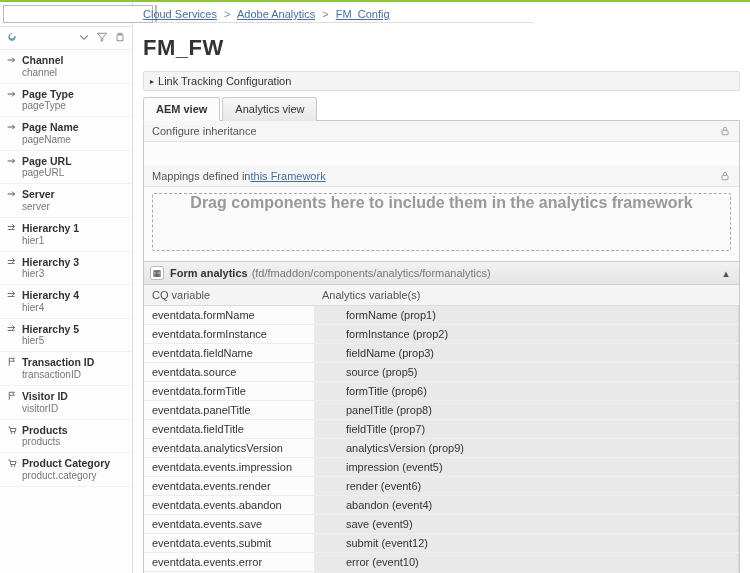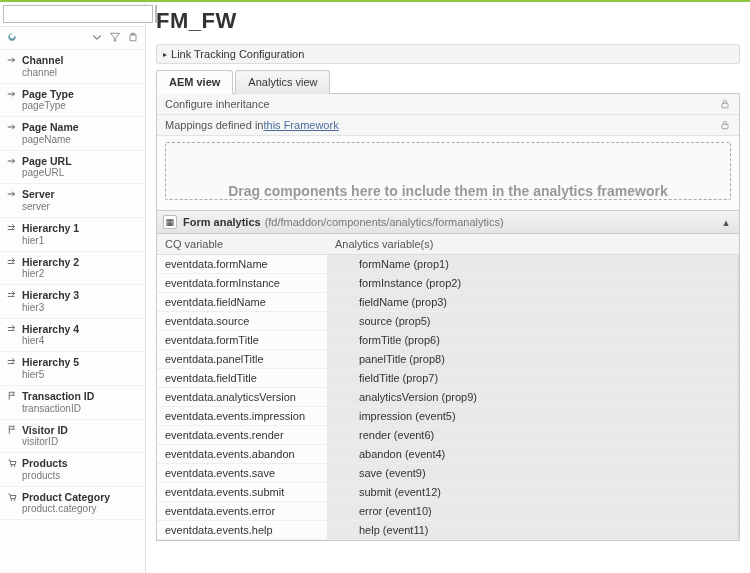--- a/index.html
+++ b/index.html
@@ -1,19 +1,19 @@
 <!DOCTYPE html>
 <html><head>
 <meta charset="utf-8">
 <style>
   * { box-sizing: border-box; margin: 0; padding: 0; }
   body { font-family: Arial, Helvetica, sans-serif; font-size: 11px; color: #333; background: #fff; width: 750px; height: 573px; overflow: hidden; }
   .topbar { height: 2px; background: #8cc63f; }
   .layout { display: flex; height: 571px; }
-  .sidebar { width: 146px; border-right: 1px solid #e0e0e0; display: flex; flex-direction: column; background: #fdfdfd; }
+  .sidebar { width: 133px; border-right: 1px solid #e0e0e0; display: flex; flex-direction: column; background: #fdfdfd; }
   .search-row { display: flex; padding: 3px; border-bottom: 1px solid #e6e6e6; }
   .search-row input { flex: 1; height: 18px; border: 1px solid #bbb; padding: 0 3px; font-size: 11px; }
   .search-btn { width: 18px; height: 18px; border: 1px solid #bbb; background: linear-gradient(#f8f8f8,#e8e8e8); margin-left: 2px; display:flex; align-items:center; justify-content:center; font-size:10px; color:#666; }
   .iconbar { display: flex; justify-content: flex-end; gap: 6px; padding: 4px 6px; border-bottom: 1px solid #eee; color:#5a7; }
   .iconbar span:first-child { margin-right:auto; color:#69a; }
   .iconbar svg { width:12px; height:12px; }
   .varlist { flex:1; overflow-y: auto; }
   .varlist::-webkit-scrollbar { width: 0; }
   .var-item { display:flex; align-items:flex-start; padding: 4px 6px 4px 4px; border-bottom: 1px solid #f2f2f2; }
   .var-icon { width: 18px; flex-shrink:0; display:flex; justify-content:center; padding-top:1px; }
@@ -28,24 +28,24 @@
   .crumb-line { border-bottom:1px solid #ddd; margin: 2px 10px 0 10px; width: 380px; }
   h1 { font-size: 22px; font-weight: bold; padding: 6px 10px 10px 10px; letter-spacing: .5px; }
   .collapse-hdr { display:flex; align-items:center; gap:4px; margin: 0 10px; font-size:11px; background:#f4f4f4; border:1px solid #ddd; padding:3px 6px; border-radius:2px; }
   .collapse-hdr .tri { font-size:8px; }
   .tabs { display:flex; margin: 6px 10px 0 10px; position:relative; }
   .tab { padding: 5px 12px; border:1px solid #c9c9c9; background: linear-gradient(#f7f7f7,#e8e8e8); font-size:11px; border-bottom:none; border-top-left-radius:3px; border-top-right-radius:3px; margin-right:2px;}
   .tab.active { background:#fcfcfc; font-weight:bold; border-bottom:1px solid #fcfcfc; position:relative; z-index:2;}
   .tabpanel { margin: 0 10px; border:1px solid #c9c9c9; background:#fcfcfc; margin-top:-1px; padding: 0; }
   .cfg-row { display:flex; align-items:center; padding:4px 8px; border-bottom:1px solid #e3e3e3; font-size:11px; color:#555; background:#f6f6f6;}
   .cfg-row svg { margin-left:auto; width:12px; height:12px; }
-  .mapping-row { display:flex; align-items:flex-start; padding:4px 8px; border-bottom:1px solid #e3e3e3; font-size:11px; color:#555; background:#f6f6f6;}
+  .mapping-row { display:flex; align-items:flex-start; padding:4px 8px; border-bottom:1px solid #e3e3e3; font-size:11px; color:#555; background:#f6f6f6;margin-top:24px;}
   .mapping-row a { color:#4a6e9c; text-decoration: underline; }
   .mapping-row svg { margin-left:auto; width:12px; height:12px; }
-  .dropzone { margin:6px 8px 10px 8px; border:1px dashed #aaa; height:58px; display:flex; align-items:flex-end; justify-content:center; color:#999; font-weight:bold; font-size:14px; background:#fafafa; border-radius:2px;}
+  .dropzone { margin:6px 8px 10px 8px; border:1px dashed #aaa; height:58px; display:flex; align-items:flex-start; justify-content:center; color:#999; font-weight:bold; font-size:16px; background:#fafafa; border-radius:2px;}
   .panel-hdr { display:flex; align-items:center; padding:4px 6px; background: linear-gradient(#f2f2f2,#e4e4e4); border:1px solid #ccc; border-left:none; border-right:none; font-size:11px; }
   .panel-hdr .pi { width:14px; height:14px; border:1px solid #bbb; border-radius:2px; margin-right:6px; display:flex; align-items:center; justify-content:center; font-size:9px; background:#fff;}
   .panel-hdr .title { font-weight:bold; }
   .panel-hdr .path { color:#777; margin-left:4px; }
   .panel-hdr .spacer { flex:1;}
   .panel-hdr .caret { width:14px; text-align:center; color:#555; }
   .grid { width:100%; border-collapse: collapse; font-size:11px; }
   .grid th { text-align:left; padding:4px 8px; background:#f4f4f4; border-bottom:1px solid #ddd; font-weight:normal; color:#555;}
   .grid td { padding:0; border-bottom:1px solid #eee;margin-left:8px; }
   .grid td .cell { padding:3px 8px; }
@@ -155,31 +155,20 @@
             <span class="var-name">hier1</span>
           </span>
         </div>
         <div class="var-item">
           <span class="var-icon">
             <svg viewBox="0 0 16 12">
               <path d="M1 4h9M7 1l3 3-3 3M1 8h9" fill="none" stroke="#555" stroke-width="1.1"></path>
             </svg>
           </span>
           <span class="var-txt">
-            <span class="var-label">Hierarchy 2</span>
-            <span class="var-name">hier2</span>
-          </span>
-        </div>
-        <div class="var-item">
-          <span class="var-icon">
-            <svg viewBox="0 0 16 12">
-              <path d="M1 4h9M7 1l3 3-3 3M1 8h9" fill="none" stroke="#555" stroke-width="1.1"></path>
-            </svg>
-          </span>
-          <span class="var-txt">
             <span class="var-label">Hierarchy 3</span>
             <span class="var-name">hier3</span>
           </span>
         </div>
         <div class="var-item">
           <span class="var-icon">
             <svg viewBox="0 0 16 12">
               <path d="M1 4h9M7 1l3 3-3 3M1 8h9" fill="none" stroke="#555" stroke-width="1.1"></path>
             </svg>
           </span>
@@ -244,20 +233,28 @@
           </span>
           <span class="var-txt">
             <span class="var-label">Product Category</span>
             <span class="var-name">product.category</span>
           </span>
         </div>
       </div>
   </div>
 
   <div class="main">
+    <div class="crumbs">
+      <a>Cloud Services</a>
+      <span class="sep">&gt;</span>
+      <a>Adobe Analytics</a>
+      <span class="sep">&gt;</span>
+      <a>FM_Config</a>
+      <div class="crumb-line"></div>
+    </div>
 
     <h1>FM_FW</h1>
 
     <div class="collapse-hdr">
       <span class="tri">▸</span>
       <span>Link Tracking Configuration</span>
     </div>
 
     <div class="tabs">
       <div class="tab active">AEM view</div>

